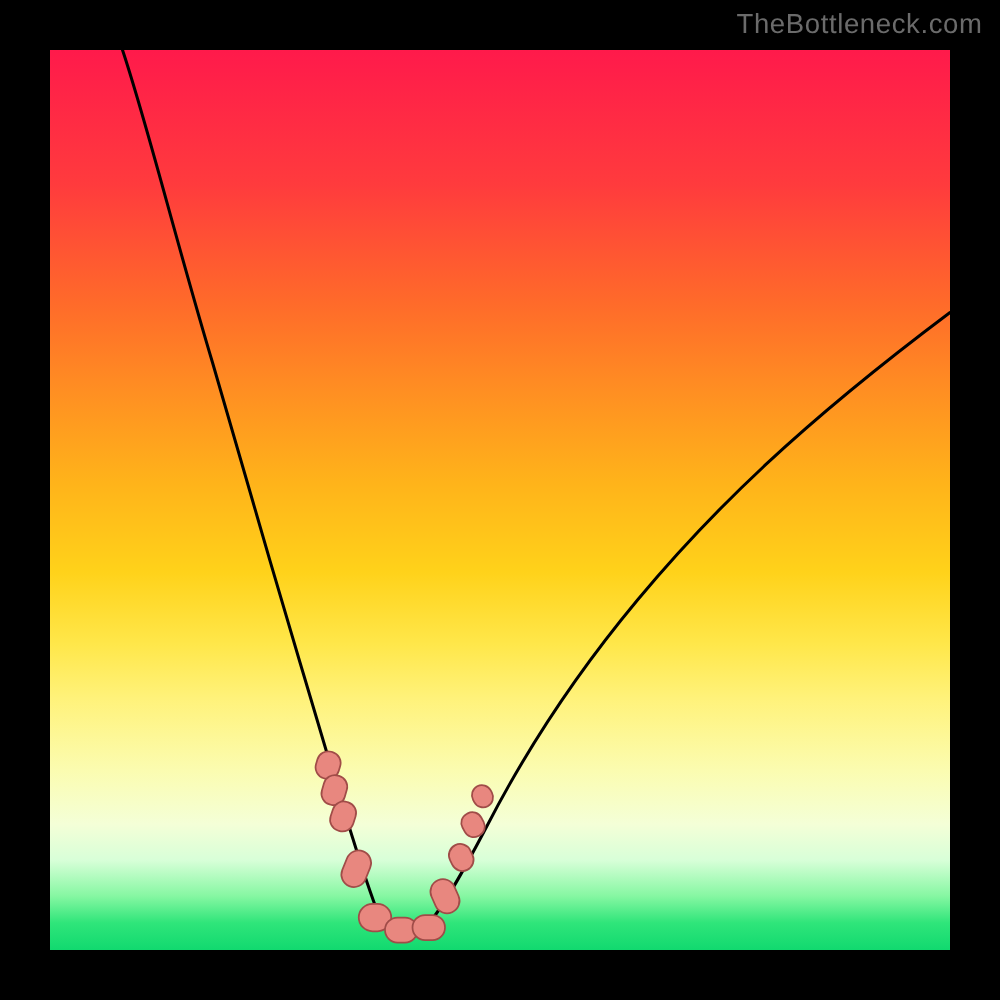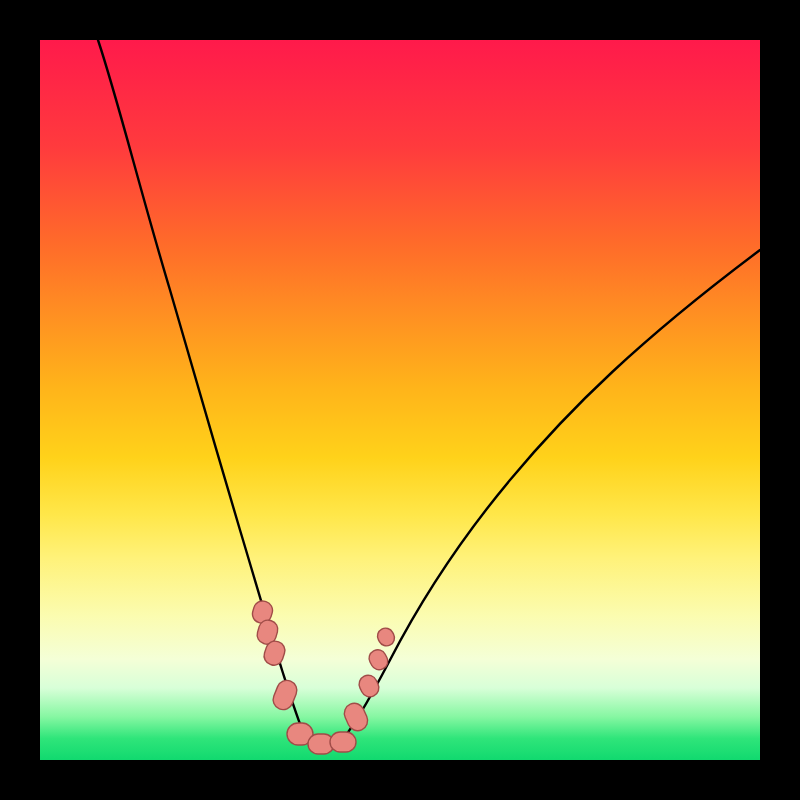--- a/index.html
+++ b/index.html
@@ -71,20 +71,21 @@
     fill: #e8877f;
     stroke: #a04c48;
     stroke-width: 1.4;
   }
 </style>
 </head>
 <body>
 
 <div class="frame">
 
+  <div class="watermark">TheBottleneck.com</div>
 
   <div class="plot">
     <svg viewBox="0 0 720 720">
 
       <g>
         <path class="curve" d="M 58 0
              C 78 60, 100 150, 130 250
              C 155 335, 176 410, 200 490
              C 215 540, 228 585, 242 630
              C 249 652, 256 675, 265 697

